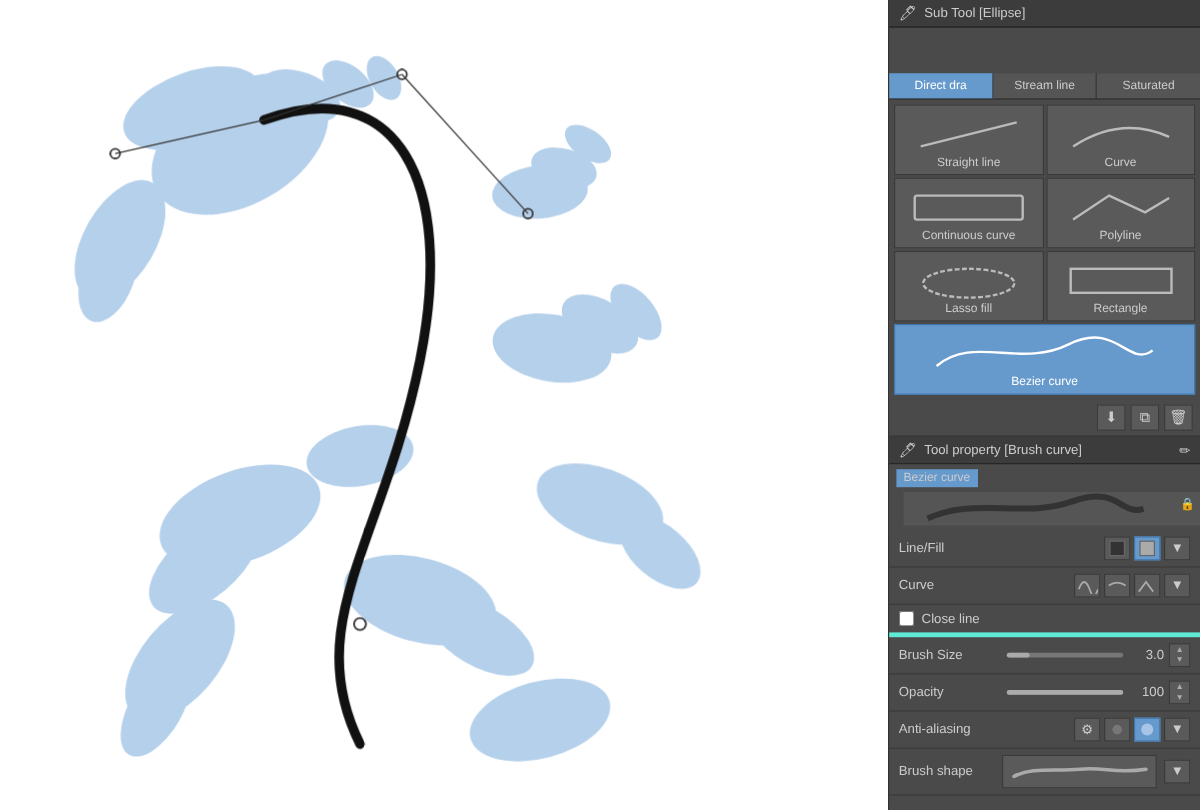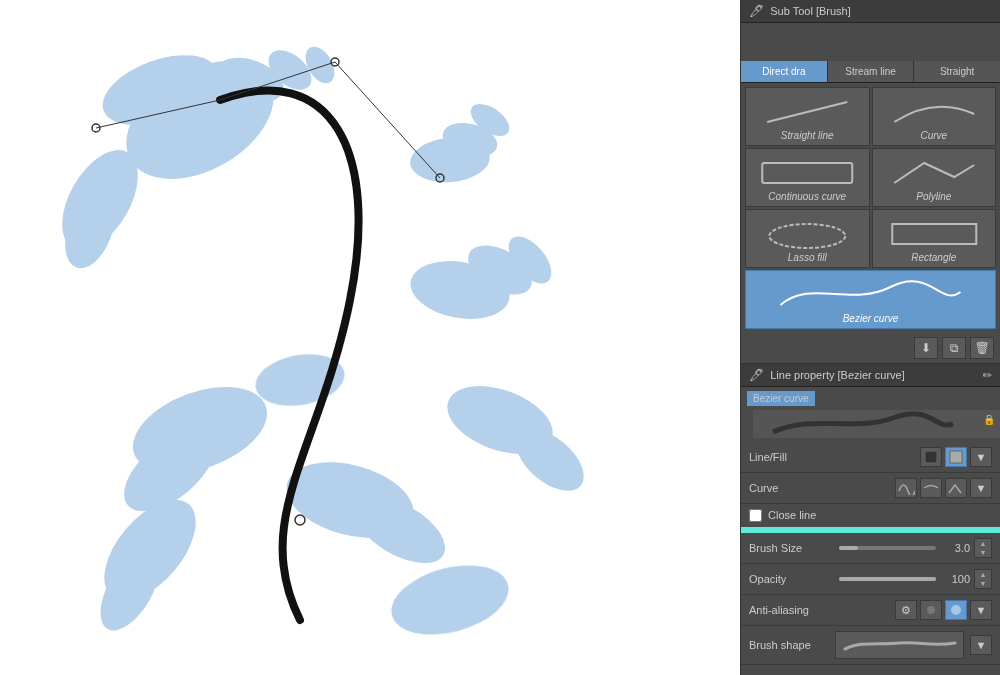--- a/index.html
+++ b/index.html
@@ -86,21 +86,20 @@
     }
     .tool-cell.active {
       background: #6699cc;
       border-color: #4477aa;
     }
     .tool-cell-label {
       color: #ccc;
       font-size: 10px;
       margin-top: 2px;
       text-align: center;
-      font-style: italic;
     }
     .tool-cell.active .tool-cell-label { color: white; }
 
     
     .shape-canvas {
       width: 100%;
       height: 34px;
     }
 
     
@@ -214,24 +213,24 @@
     .spin-up, .spin-down {
       flex: 1;
       color: #aaa;
       font-size: 7px;
       display: flex;
       align-items: center;
       justify-content: center;
     }
     .checkbox-row {
       display: flex;
-      align-items: flex-start;
+      align-items: flex-end;
       padding: 5px 8px;
       gap: 6px;
-      border-bottom: 6px solid #5eead4;
+      border-bottom: 4px solid #5eead4;
     }
     .checkbox-label {
       color: #ccc;
       font-size: 11px;
     }
     .prop-slider {
       flex: 1;
       height: 4px;
       background: #777;
       border-radius: 2px;
@@ -320,27 +319,27 @@
       <circle cx="440" cy="178" r="4" fill="none" stroke="#333" stroke-width="1.5"></circle>
       <circle cx="300" cy="520" r="5" fill="none" stroke="#333" stroke-width="1.5"></circle>
     </svg>
   </div>
 </div>
 
 <div id="right-panel">
 
   <div class="panel-header">
     <span style="font-size:12px;">🖊</span>
-    <span>Sub Tool [Brush]</span>
+    <span>Sub Tool [Ellipse]</span>
   </div>
 
   <div class="tabs-row">
     <button class="tab-btn active">Direct dra</button>
     <button class="tab-btn">Stream line</button>
-    <button class="tab-btn">Straight</button>
+    <button class="tab-btn">Saturated</button>
   </div>
 
   <div class="tool-grid">
 
     <div class="tool-cell">
       <svg class="shape-canvas" viewBox="0 0 100 34">
         <line x1="10" y1="28" x2="90" y2="8" stroke="#bbb" stroke-width="2"></line>
       </svg>
       <span class="tool-cell-label">Straight line</span>
     </div>
@@ -391,21 +390,21 @@
   </div>
 
   <div class="bottom-icons">
     <div class="icon-btn" title="Save">⬇</div>
     <div class="icon-btn" title="Copy">⧉</div>
     <div class="icon-btn" title="Delete">🗑</div>
   </div>
 
   <div class="prop-header">
     <span style="font-size:12px;">🖊</span>
-    <span>Line property [Bezier curve]</span>
+    <span>Tool property [Brush curve]</span>
     <span style="margin-left:auto;">✏</span>
   </div>
 
   <div class="bezier-name-row">
     <span class="bezier-name-label">Bezier curve</span>
   </div>
 
   <div style="padding: 0 6px 4px; background:#4a4a4a;">
     <div class="bezier-preview">
       <svg width="220" height="28" viewBox="0 0 220 28" style="position:absolute;left:0;top:0;">

